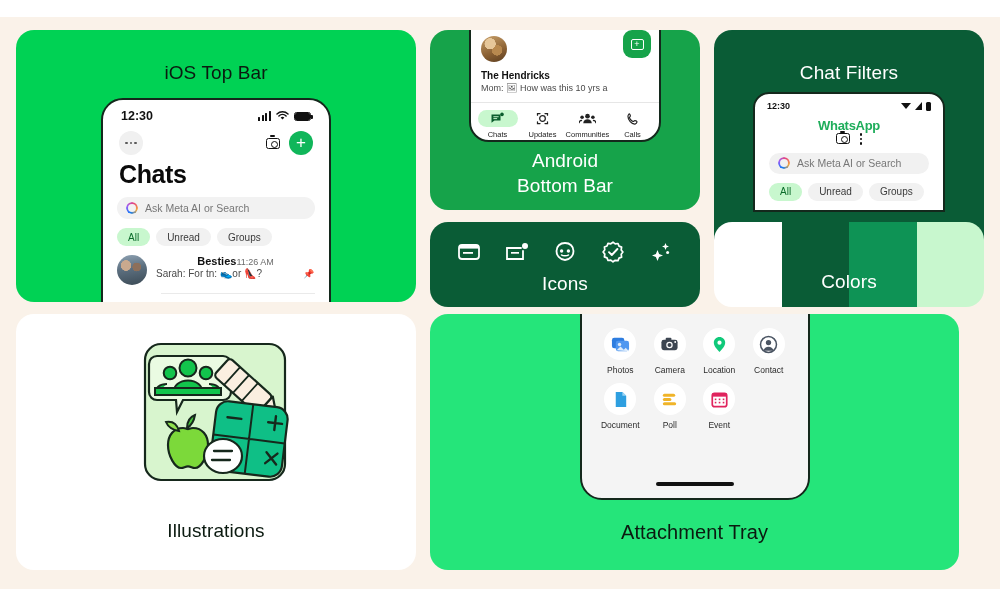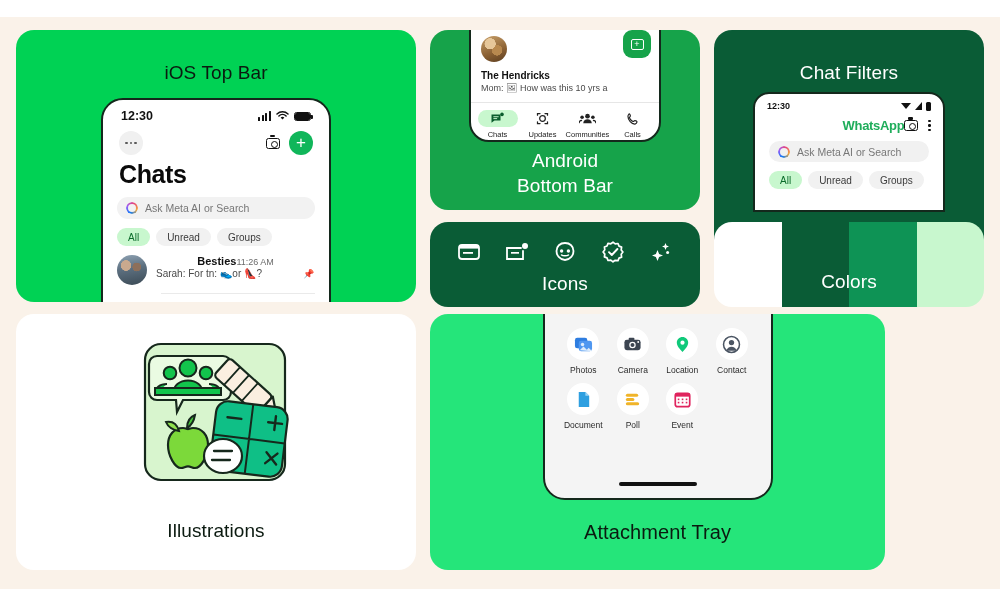--- a/index.html
+++ b/index.html
@@ -184,21 +184,21 @@
   }
   .status-and {
     display: flex; align-items: center; justify-content: space-between;
     padding: 7px 12px 0 12px;
   }
   .status-and .clock { font-size: 9px; font-weight: 700; color: #111; }
   .status-and .ic { display: flex; align-items: center; gap: 4px; }
   .tri-wifi { width: 0; height: 0; border-left: 5px solid transparent; border-right: 5px solid transparent; border-top: 6px solid #111; }
   .tri-sig { width: 0; height: 0; border-left: 7px solid transparent; border-bottom: 8px solid #111; }
   .batt-and { width: 5px; height: 9px; background: #111; border-radius: 1.5px; }
-  .wa-bar { display: flex; align-items: center; justify-content: flex-end; padding: 7px 12px 0 12px; }
+  .wa-bar { display: flex; align-items: center; justify-content: center; padding: 7px 12px 0 12px; flex-direction: column; }
   .wa-logo { font-size: 13px; font-weight: 700; color: #1FAD5B; letter-spacing: -.3px; }
   .wa-right { display: flex; align-items: center; gap: 10px; }
   .kebab { display: flex; flex-direction: column; gap: 2px; }
   .kebab i { width: 2.6px; height: 2.6px; border-radius: 50%; background: #111; display: block; }
   .cam-ico {
     width: 14px; height: 11px; border: 1.6px solid #111; border-radius: 2.5px; position: relative;
   }
   .cam-ico::before {
     content: ""; position: absolute; left: 4px; top: 2px; width: 5px; height: 5px;
     border: 1.5px solid #111; border-radius: 50%;
@@ -236,21 +236,21 @@
     background: #FFFFFF;
   }
   #card-illus .lbl { position: absolute; left: 0; right: 0; bottom: 28px; }
   .illus-wrap {
     position: absolute; left: 50%; transform: translateX(-50%);
     top: 24px; width: 158px; height: 148px;
   }
 
   
   #card-attach {
-    left: 430px; top: 314px; width: 455px; height: 256px;
+    left: 430px; top: 314px; width: 529px; height: 256px;
     background: #25E57A;
   }
   .phone-attach {
     position: absolute; left: 50%; transform: translateX(-50%);
     top: -4px; width: 230px; height: 190px;
     background: #F4F4F4; border: 2px solid #14281c;
     border-radius: 0 0 22px 22px; overflow: hidden;
   }
   .tray-grid {
     display: grid; grid-template-columns: repeat(4, 1fr);

